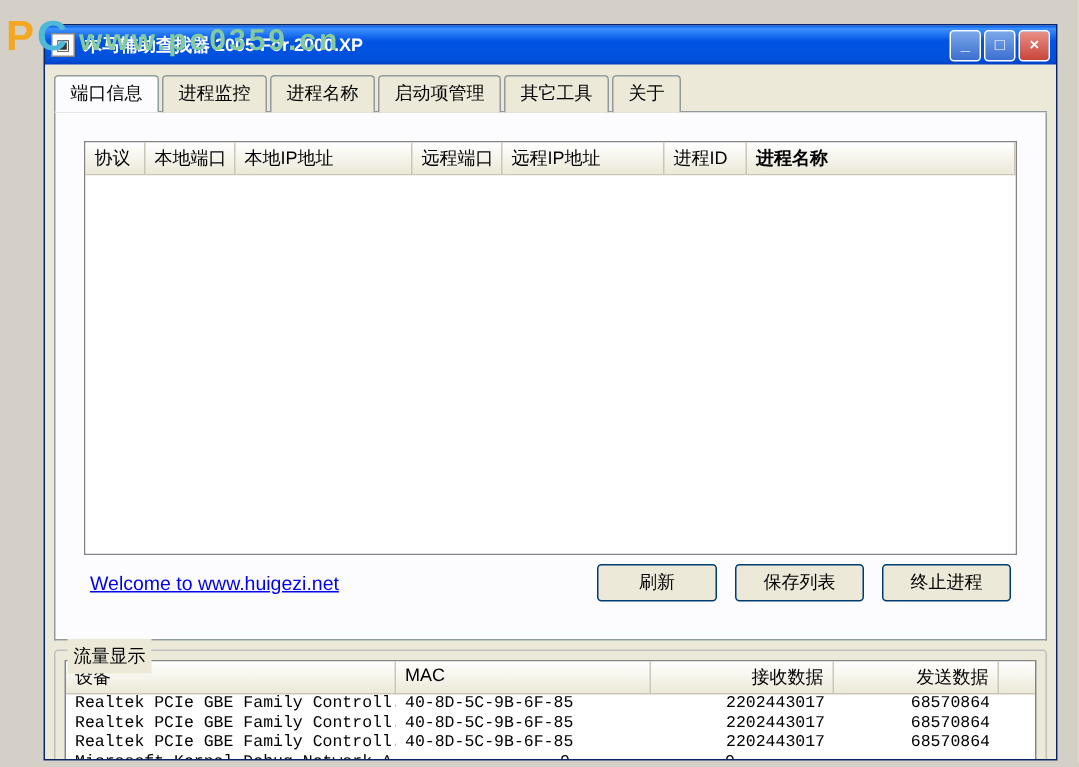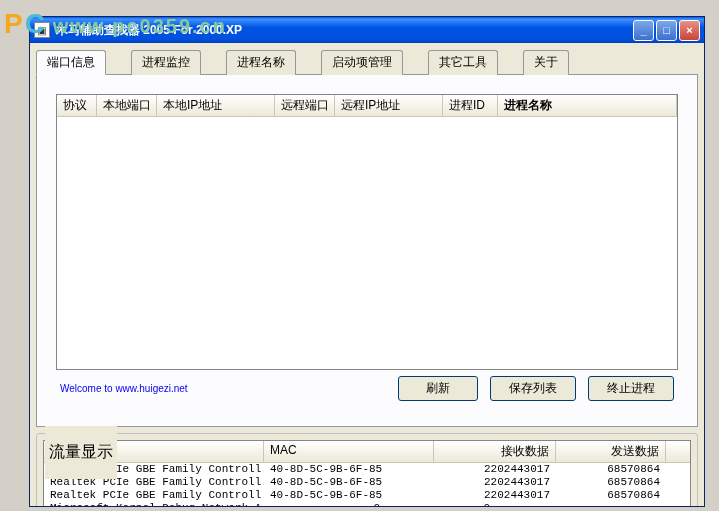--- a/index.html
+++ b/index.html
@@ -10,34 +10,34 @@
 .watermark .url { font-size: 20px; color: #85c99f; font-weight: bold; margin-left: -4px; }
 .window { position: absolute; top: 16px; left: 29px; width: 676px; height: 491px; border: 1px solid #0a246a; background: #ece9d8; display: flex; flex-direction: column; }
 .titlebar { height: 26px; background: linear-gradient(to bottom, #0058e6 0%, #3d91ff 8%, #0054e3 40%, #0050dc 88%, #003fc0 100%); display: flex; align-items: center; padding: 0 4px; color: #fff; }
 .titlebar .icon { width: 16px; height: 16px; background: #fff; border: 1px solid #888; margin-right: 6px; display: inline-flex; align-items: center; justify-content: center; font-size: 10px; color: #333; }
 .titlebar .title { flex: 1; font-size: 12px; font-weight: bold; }
 .titlebar .ctrls { display: flex; gap: 2px; }
 .titlebar .ctrl { width: 21px; height: 21px; background: linear-gradient(to bottom, #7ba7e8, #3c6fd0); border: 1px solid #fff; border-radius: 3px; display: flex; align-items: center; justify-content: center; color: #fff; font-size: 11px; font-weight: bold; cursor: pointer; }
 .titlebar .ctrl.close { background: linear-gradient(to bottom, #e99086, #c94538); }
 .client { flex: 1; padding: 6px; display: flex; flex-direction: column; gap: 4px; overflow: hidden; }
 .tabs-area { background: #ece9d8; }
-.tabs { display: flex; border-bottom: 1px solid #919b9c; gap: 23px; }
+.tabs { display: flex; border-bottom: 1px solid #919b9c; }
 .tab { padding: 3px 10px; border: 1px solid #919b9c; border-bottom: none; background: #ece9d8; margin-right: 2px; border-radius: 3px 3px 0 0; cursor: pointer; position: relative; top: 1px; }
 .tab.active { background: #fcfcfe; border-bottom: 1px solid #fcfcfe; z-index: 2; }
 .tab-content { border: 1px solid #919b9c; border-top: none; background: #fcfcfe; padding: 19px; display: flex; flex-direction: column; }
 .list-table { border: 1px solid #848484; background: #fff; }
 .list-header { display: flex; background: linear-gradient(to bottom, #fff, #ece9d8); border-bottom: 1px solid #cbc7b8; }
 .list-header .col { padding: 2px 6px; border-right: 1px solid #cbc7b8; text-align: left; white-space: nowrap; overflow: hidden; }
 .list-body { height: 252px; overflow-y: scroll; background: #fff; }
 .bottom-bar { display: flex; align-items: center; padding: 6px 4px; gap: 12px; }
-.link { color: #0000ee; cursor: pointer; font-family: Tahoma, sans-serif; font-size: 10px; }
+.link { color: #0000ee; text-decoration: underline; cursor: pointer; font-family: Tahoma, sans-serif; font-size: 13px; }
 .spacer { flex: 1; }
 .btn { min-width: 80px; padding: 3px 18px; background: #ece9d8; border: 1px solid #003c74; border-radius: 3px; cursor: pointer; font-size: 12px; font-family: inherit; }
 .traffic-group { border: 1px solid #bfbfbf; border-radius: 3px; padding: 6px 6px 4px; position: relative; margin-top: 2px; }
-.traffic-group .legend { position: absolute; top: -8px; left: 8px; background: #ece9d8; padding: 16px 4px; font-size: 16px; }
+.traffic-group .legend { position: absolute; top: -8px; left: 8px; background: #ece9d8; padding: 3px 4px; font-size: 12px; }
 .traffic-table { border: 1px solid #848484; background: #fff; }
 .traffic-header { display: flex; background: linear-gradient(to bottom, #fff, #ece9d8); border-bottom: 1px solid #cbc7b8; }
 .traffic-header .tcol { padding: 2px 6px; border-right: 1px solid #cbc7b8; }
 .traffic-body { height: 56px; overflow-y: scroll; font-family: "Courier New", monospace; font-size: 11px; }
 .traffic-body .trow { display: flex; height: 13px; white-space: nowrap; }
 .traffic-body .tcell { padding: 0 6px; overflow: hidden; }
 .c-dev { width: 220px; }
 .c-mac { width: 170px; }
 .c-rx { width: 122px; text-align: right; }
 .c-tx { width: 110px; text-align: right; }

